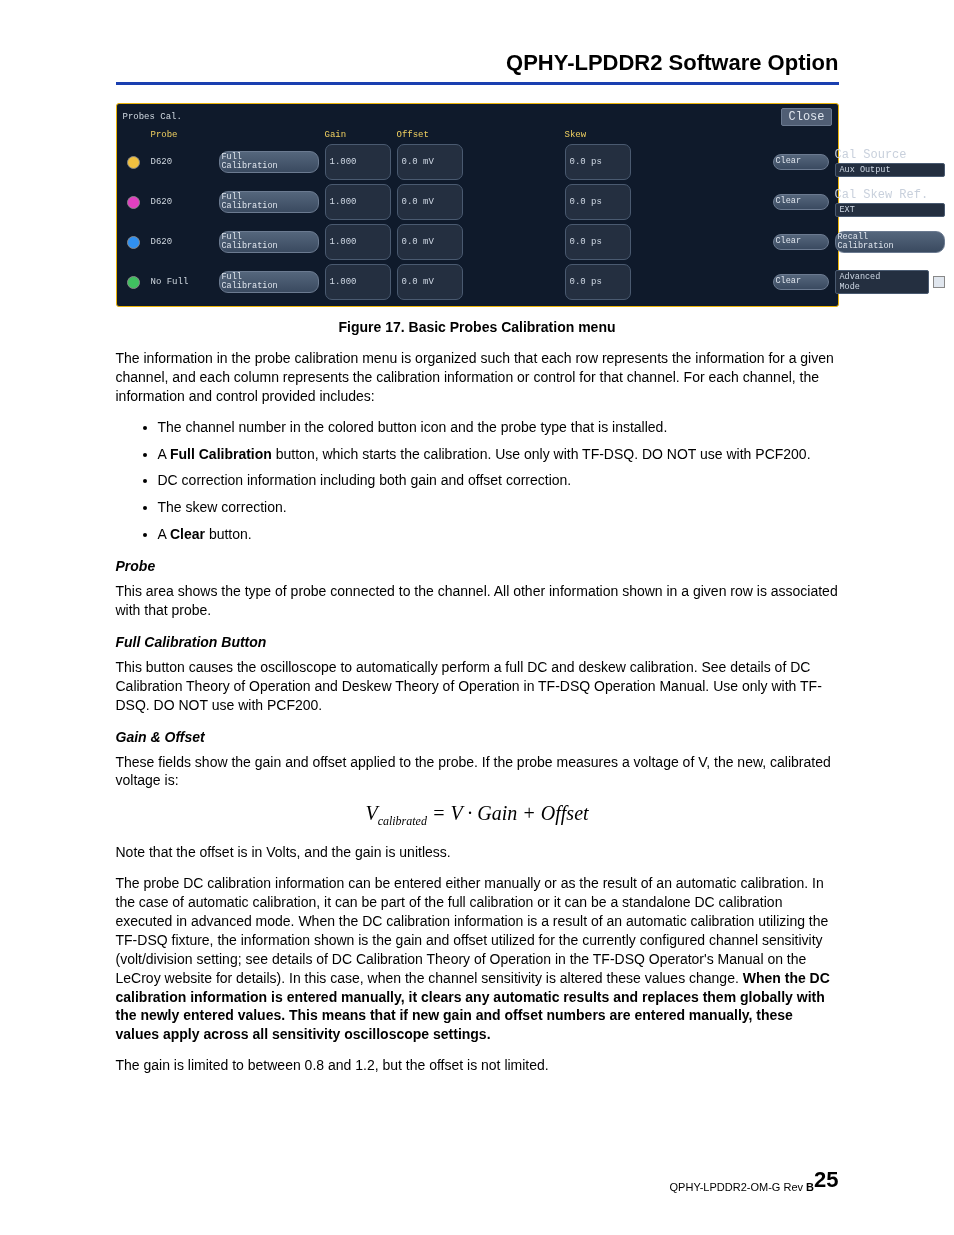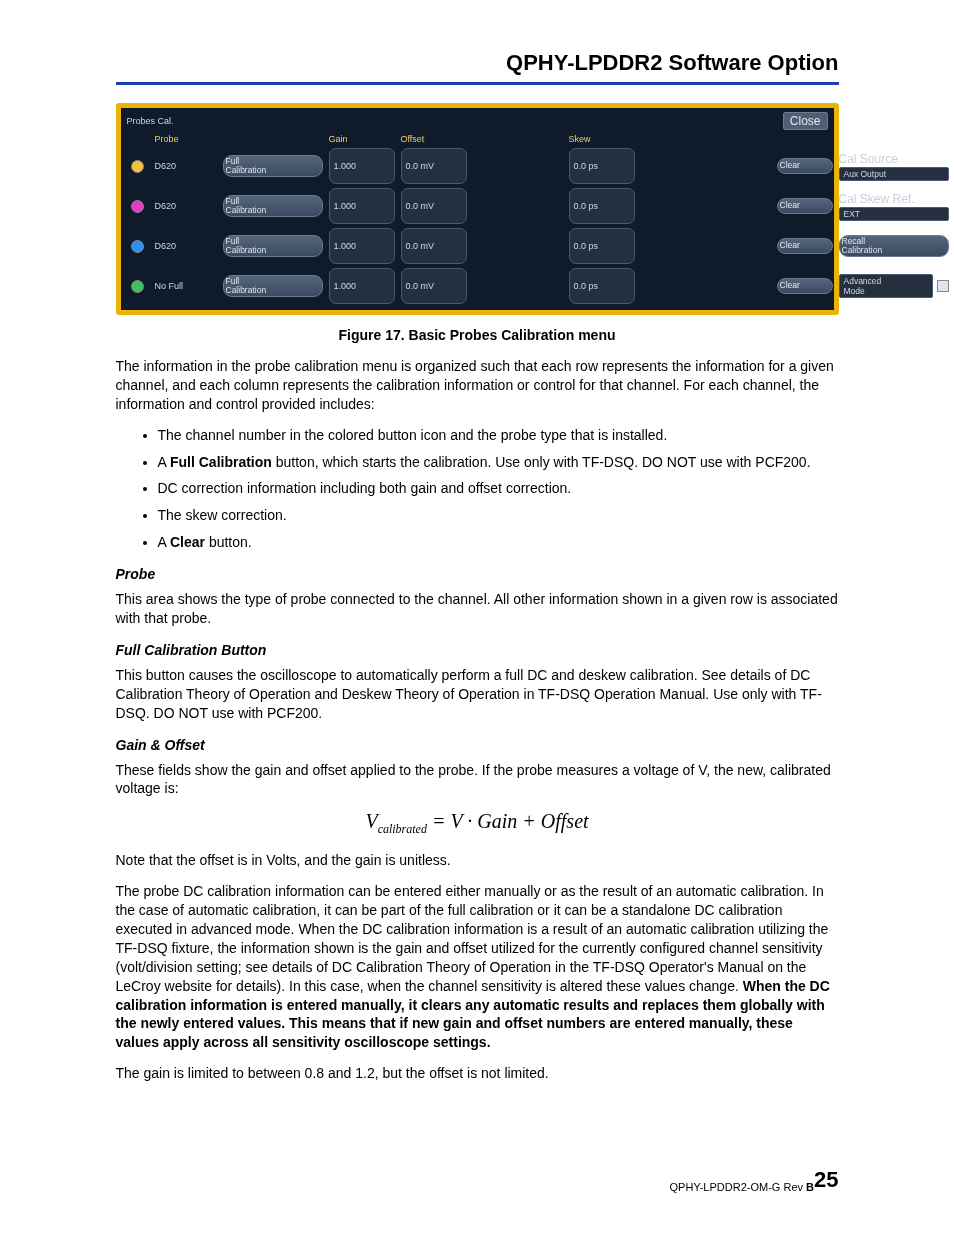--- a/index.html
+++ b/index.html
@@ -24,25 +24,25 @@
     font-weight: bold;
     margin: 10px 0 6px 0;
   }
   .blue-rule {
     border: none;
     border-top: 3px solid #1a3fb0;
     margin: 0 0 18px 0;
   }
   .fig {
     background: #0f1a2b;
-    border: 5px solid #eab308;
+    border: 1px solid #eab308;
     border-radius: 3px;
     padding: 4px 6px 6px 6px;
     position: relative;
-    font-family: Liberation Sans, sans-serif;
+    font-family: Liberation Mono, monospace;
     font-size: 9px;
     color: #d0d8e0;
     margin-bottom: 12px;
   }
   .fig-topbar {
     display: flex;
     justify-content: space-between;
     align-items: center;
     margin-bottom: 4px;
     font-size: 9px;

